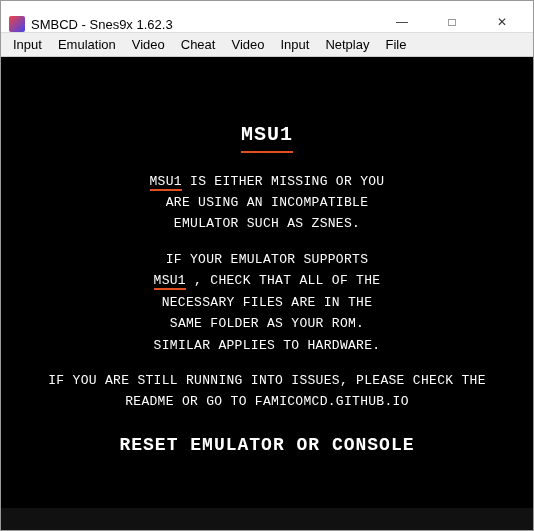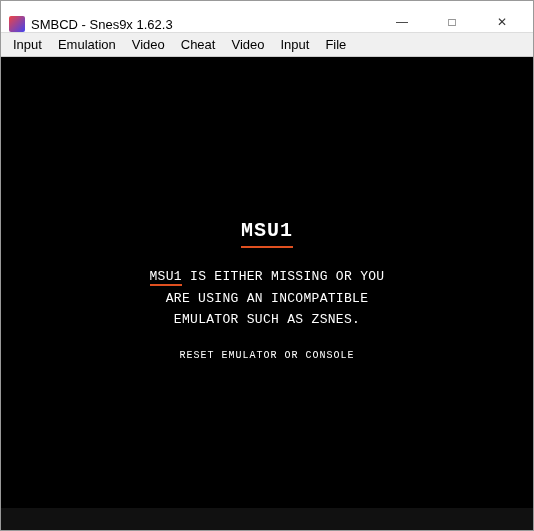--- a/index.html
+++ b/index.html
@@ -176,22 +176,22 @@
       line-height: 1.65;
       letter-spacing: 0.3px;
     }
 
     .para {
       margin-bottom: 14px;
     }
 
     .reset-line {
       margin-top: 18px;
-      font-size: 10px;
-      font-weight: normal;
+      font-size: 18px;
+      font-weight: bold;
       letter-spacing: 1px;
     }
 
     .bottom-bar {
       height: 22px;
       background: #111;
       flex-shrink: 0;
     }
   </style>
 </head>
@@ -209,20 +209,21 @@
     </div>
   </div>
 
   <div class="menu-bar">
   <span class="menu-item">Input</span>
       <span class="menu-item">Emulation</span>
       <span class="menu-item">Video</span>
       <span class="menu-item">Cheat</span>
       <span class="menu-item">Video</span>
       <span class="menu-item">Input</span>
+      <span class="menu-item">Netplay</span>
       <span class="menu-item">File</span>
     </div>
 
   <div class="game-area">
     <div class="black-bar"></div>
     <div class="game-content">
       <div class="game-screen">
 
         <div class="title-line">
           <span class="msu1-logo">
@@ -234,21 +235,32 @@
         <div class="body-text">
 
           <div class="para">
             <span class="msu1-inline">
               <span class="msu1-text-small">MSU1</span>
               <span class="underline-orange-small"></span>
             </span>
             <span> IS EITHER MISSING OR YOU<br>ARE USING AN INCOMPATIBLE<br>EMULATOR SUCH AS ZSNES.</span>
           </div>
 
-
+          <div class="para">
+            IF YOUR EMULATOR SUPPORTS<br>
+            <span class="msu1-inline">
+              <span class="msu1-text-small">MSU1</span>
+              <span class="underline-orange-small"></span>
+            </span>
+            <span>, CHECK THAT ALL OF THE<br>NECESSARY FILES ARE IN THE<br>SAME FOLDER AS YOUR ROM.<br>SIMILAR APPLIES TO HARDWARE.</span>
+          </div>
+
+          <div class="para">
+            <span>IF YOU ARE STILL RUNNING INTO ISSUES, PLEASE CHECK THE README OR GO TO FAMICOMCD.GITHUB.IO</span>
+          </div>
 
           <div class="reset-line">RESET EMULATOR OR CONSOLE</div>
 
         </div>
       </div>
     </div>
     <div class="bottom-bar"></div>
   </div>
 
 </div>

